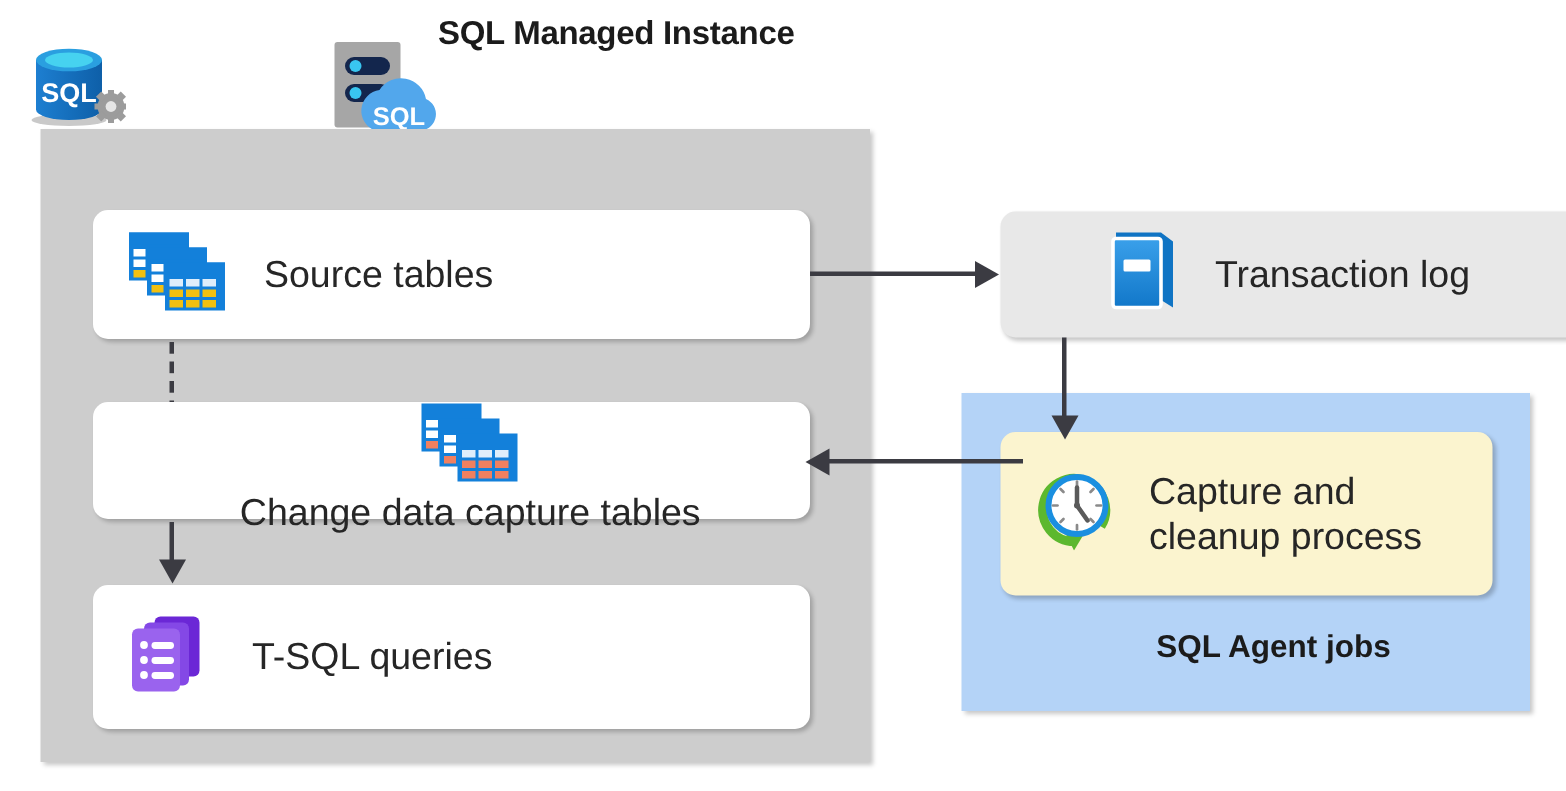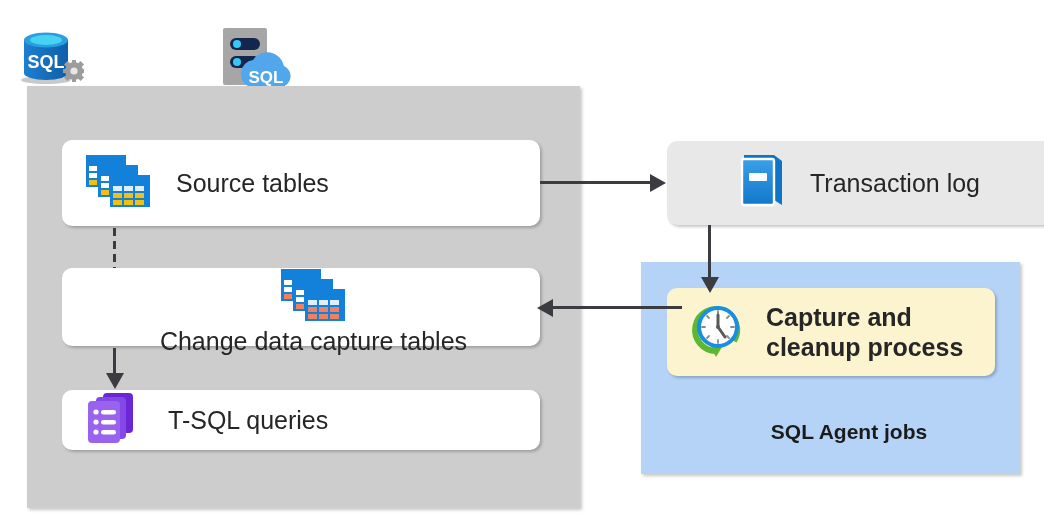--- a/index.html
+++ b/index.html
@@ -24,23 +24,23 @@
   #agent-label{position:absolute;left:641px;top:420px;width:416px;
       text-align:center;font-weight:bold;font-size:21px;color:#1b1b1b;}
 
   
   .item{position:absolute;display:flex;align-items:center;border-radius:10px;}
   .item .lbl{font-size:25px;color:#262626;line-height:30px;white-space:pre-line;}
   .ic{flex:0 0 auto;position:relative;}
 
   #box-source{left:62px;top:140px;width:478px;height:86px;background:#ffffff;}
   #box-cdc{left:62px;top:268px;width:478px;height:78px;background:#ffffff;flex-direction:column;}
-  #box-tsql{left:62px;top:390px;width:478px;height:60px;background:#ffffff;}
+  #box-tsql{left:62px;top:390px;width:478px;height:96px;background:#ffffff;}
   #box-translog{left:667px;top:141px;width:352px;height:84px;background:#e8e8e8;padding-left:48px;}
-  #box-capture{left:667px;top:288px;width:328px;height:88px;background:#fbf4cf;font-weight:bold;}
+  #box-capture{left:667px;top:288px;width:328px;height:109px;background:#fbf4cf;}
 
   #box-source .lbl,#box-cdc .lbl,#box-tsql .lbl{margin-left:25px;}
   #box-translog .lbl{margin-left:22px;}
   #box-capture .lbl{margin-left:22px;}
   #box-source .ic,#box-cdc .ic,#box-tsql .ic{margin-left:23px;}
   #box-translog .ic{margin-left:21px;}
   #box-capture .ic{margin-left:23px;}
 
   
   .conn{position:absolute;}
@@ -98,20 +98,22 @@
     <svg viewBox="0 0 72 64" width="72" height="64">
       <rect x="3" y="3" width="44" height="57" rx="2" fill="#a6a6a6"></rect>
       <rect x="10" y="13" width="30" height="12" rx="6" fill="#13264d"></rect>
       <circle cx="17" cy="19" r="4" fill="#39c6f0"></circle>
       <rect x="10" y="31" width="30" height="12" rx="6" fill="#13264d"></rect>
       <circle cx="17" cy="37" r="4" fill="#39c6f0"></circle>
       <path d="M30 62 a14 14 0 0 1 3 -27 a17 17 0 0 1 31 6 a11 11 0 0 1 -3 21 z" fill="#52a7ec"></path>
       <text x="46" y="58" text-anchor="middle" font-family="Liberation Sans, sans-serif" font-size="17" font-weight="bold" fill="#ffffff">SQL</text>
     </svg>
   </div>
+  <div class="hdr-title" id="smi-title">SQL Managed
+Instance</div>
 
   <div id="server-container" class="shadow"></div>
 
   <div id="agent-panel" class="shadow"></div>
   <div id="agent-label">SQL Agent jobs</div>
 
   <div class="item shadow" id="box-source">
     <span class="ic">
       <svg width="66" height="54" viewBox="0 0 66 54">
 

